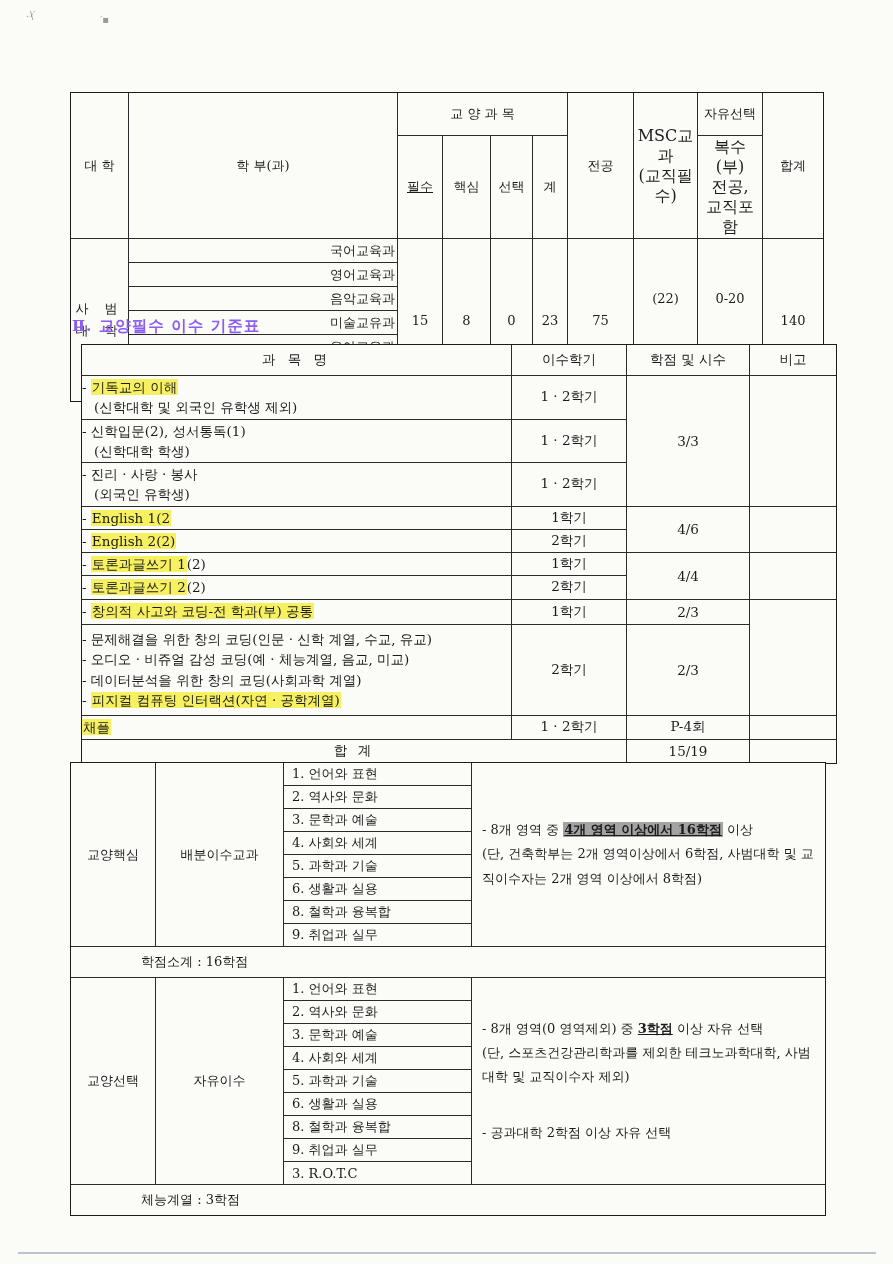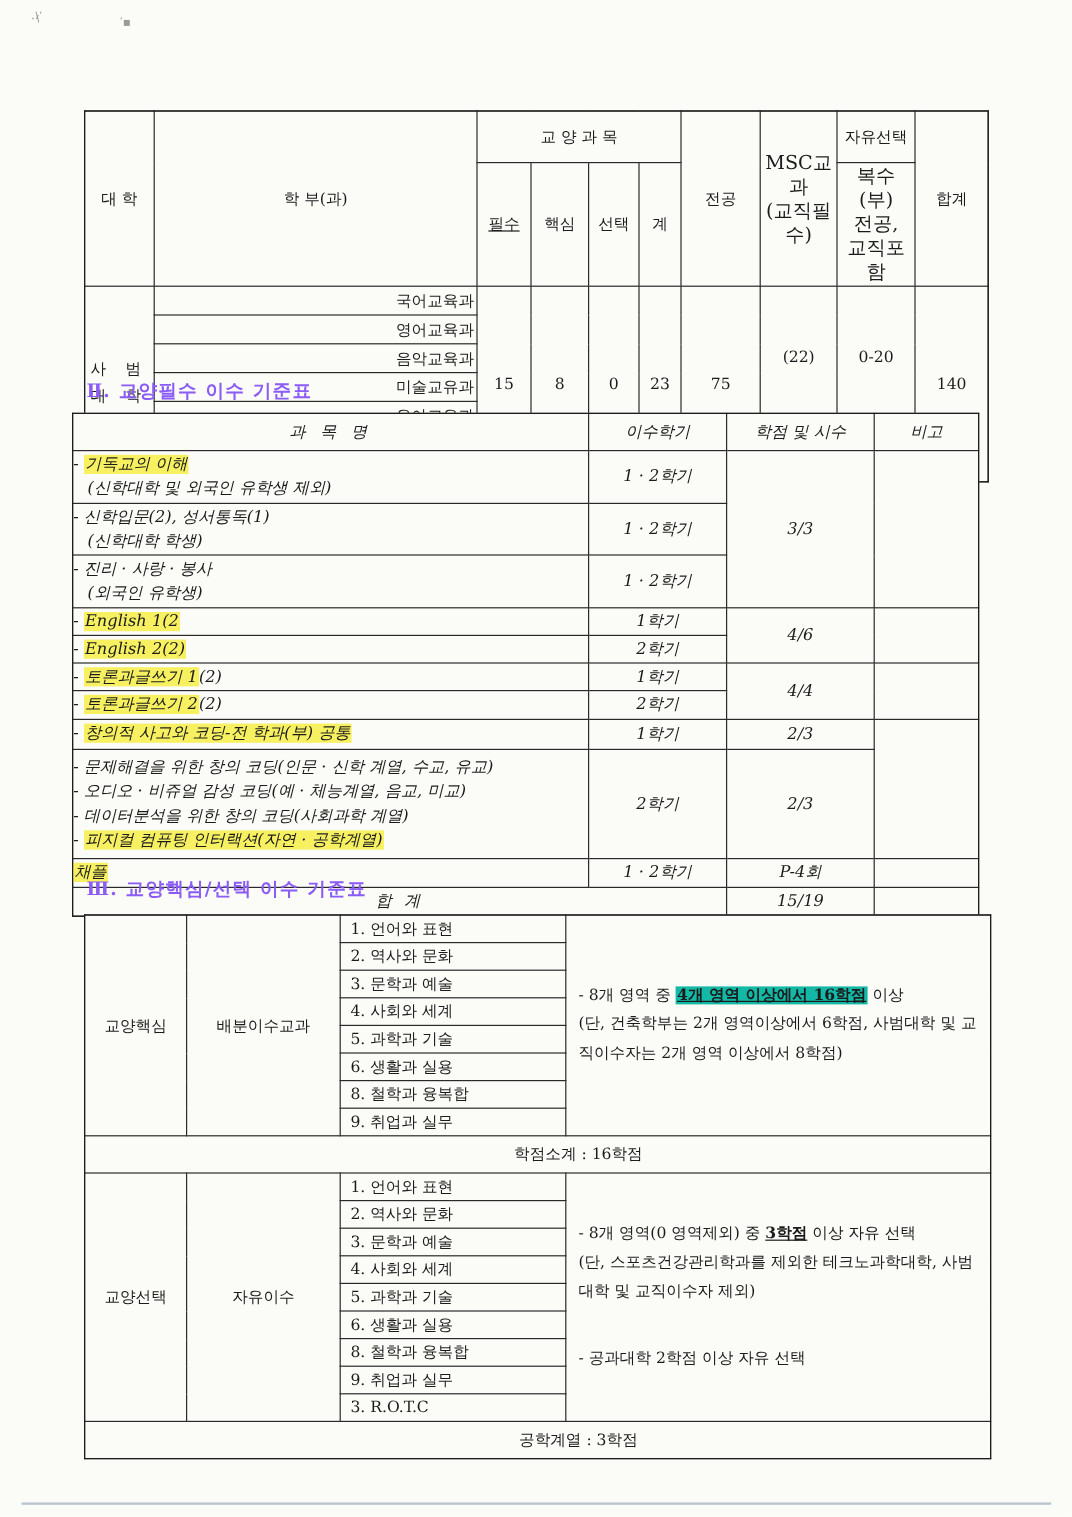--- a/index.html
+++ b/index.html
@@ -22,27 +22,27 @@
   .small2{font-size:16px;line-height:1.25;}
   
   .sec-title{
     position:absolute;font-weight:bold;font-size:15.5px;letter-spacing:1px;color:#8b5cf6;
   }
   
   .t2 td{font-size:13.5px;}
   .t2 .subj{text-align:left;padding-left:0;line-height:1.5;}
   .t2 .subj .ind{padding-left:12px;}
   .hl{background:#f7f162;padding:0 1px;}
-  .hl-u{background:#14b8a6;text-decoration:underline;font-weight:bold;padding:0 1px;}
+  .hl-u{background:#a3a3a3;text-decoration:underline;font-weight:bold;padding:0 1px;}
   .u{text-decoration:underline;font-weight:bold;}
   
   .t3 td{font-size:13px;}
   .t3 .item{text-align:left;padding-left:8px;height:20px;}
   .t3 .desc{text-align:left;padding-left:10px;padding-right:8px;line-height:1.85;vertical-align:middle;}
-  .t3 .subtotal{text-align:center;padding-left:70px;height:28px;}
+  .t3 .subtotal{text-align:left;padding-left:70px;height:28px;}
   .pencil{position:absolute;color:#9a9a9a;font-size:10px;transform:rotate(-15deg);}
   .scan-line{position:absolute;height:2px;background:#aab6c6;opacity:.8;}
 </style>
 </head>
 <body>
 
 <div class="page">
 
   <div class="pencil" style="left:26px;top:10px;">·∤′</div>
   <div class="pencil" style="left:100px;top:14px;transform:rotate(0deg);">′▪</div>
@@ -117,21 +117,21 @@
           <div>6</div>
           <div>(22)</div>
         </td>
         <td>0-14</td>
       </tr>
     </tbody>
   </table>
 
   <div class="sec-title" style="left:72px;top:316px;">Ⅱ. 교양필수 이수 기준표</div>
 
-  <table class="t2 t-outer" style="top:344px;left:60px;width:755px;font-style:italic;">
+  <table class="t2 t-outer" style="top:344px;left:81px;width:755px;">
     <colgroup>
       <col style="width:430px">
         <col style="width:115px">
         <col style="width:123px">
         <col style="width:87px">
     </colgroup>
     <tbody>
       <tr>
         <td style="height:28px;letter-spacing:4px;">과 목 명</td>
         <td>이수학기</td>
@@ -204,21 +204,20 @@
         <td></td>
       </tr>
       <tr>
         <td colspan="2" style="height:21px;letter-spacing:3px;">합 계</td>
         <td>15/19</td>
         <td></td>
       </tr>
     </tbody>
   </table>
 
-  <div class="sec-title" style="left:72px;top:731px;">Ⅲ. 교양핵심/선택 이수 기준표</div>
 
   <table class="t3 t-outer" style="top:762px;left:70px;width:755px;">
     <colgroup>
       <col style="width:85px">
         <col style="width:128px">
         <col style="width:188px">
         <col style="width:354px">
     </colgroup>
     <tbody>
       <tr>
@@ -286,19 +285,19 @@
       <tr>
           <td class="item">8. 철학과 융복합</td>
         </tr>
       <tr>
           <td class="item">9. 취업과 실무</td>
         </tr>
       <tr>
           <td class="item">3. R.O.T.C</td>
         </tr>
       <tr>
-        <td colspan="4" class="subtotal">공학계열 : 3학점</td>
+        <td colspan="4" class="subtotal">체능계열 : 3학점</td>
       </tr>
     </tbody>
   </table>
 
   <div class="scan-line" style="left:18px;top:1252px;width:858px;"></div>
 </div>
 
 </body></html>

